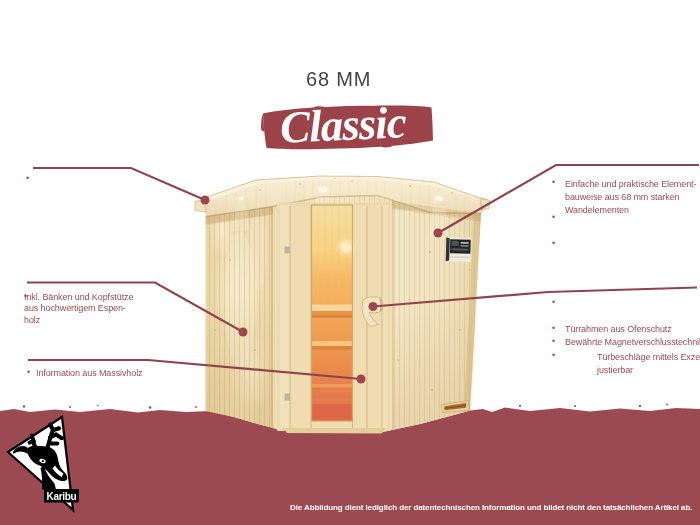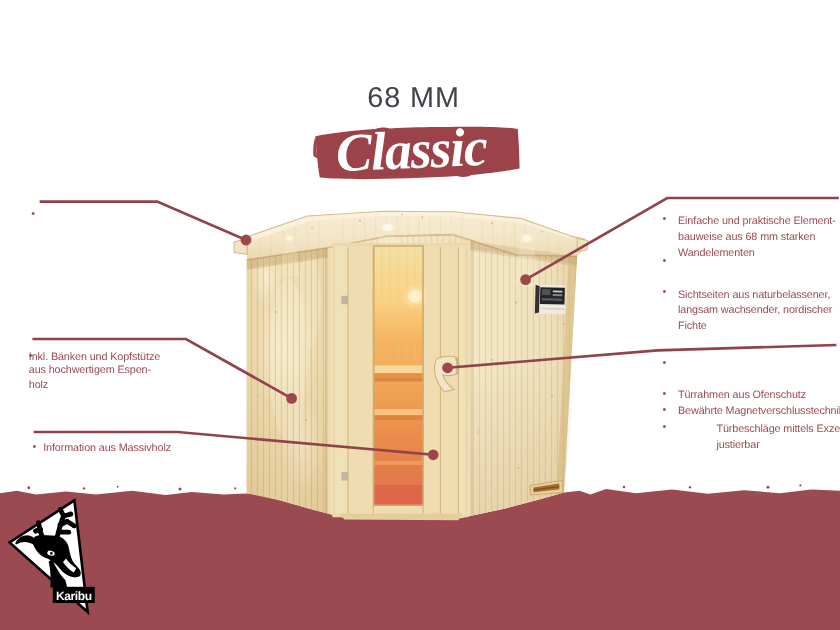--- a/index.html
+++ b/index.html
@@ -1,21 +1,21 @@
 <!DOCTYPE html>
 <html><head>
 <meta charset="utf-8">
 <style>
   html,body{margin:0;padding:0;background:#fff;}
   #page{position:relative;width:700px;height:525px;overflow:hidden;background:#fff;
         font-family:"Liberation Sans",sans-serif;}
   #art{position:absolute;left:0;top:0;}
   .txt{position:absolute;color:#9a4b52;font-size:9px;letter-spacing:-0.1px;white-space:nowrap;}
   .b{position:absolute;color:#9a4b52;font-size:9px;}
-  .title{position:absolute;color:#42424b;font-size:24px;letter-spacing:0.8px;}
+  .title{position:absolute;color:#42424b;font-size:20px;letter-spacing:0.8px;}
   .classic{position:absolute;color:#fff;font-family:"Liberation Serif",serif;
            font-style:italic;font-weight:bold;}
   .disc{position:absolute;color:#fff;font-size:8px;font-weight:bold;letter-spacing:-0.1px;}
 </style>
 </head>
 <body>
 <div id="page">
 <svg id="art" width="700" height="525" viewBox="0 0 700 525" xmlns="http://www.w3.org/2000/svg">
 <defs>
   <linearGradient id="gLeft" x1="0" y1="0" x2="1" y2="0">
@@ -332,23 +332,23 @@
 <div class="b" style="left:24px;top:291px;">•</div>
 <div class="txt" style="left:24px;top:292px;line-height:11.4px;">Inkl. Bänken und Kopfstütze<br>aus hochwertigem Espen-<br>holz</div>
 
 <div class="b" style="left:27px;top:367px;">•</div>
 <div class="txt" style="left:36px;top:368px;">Information aus Massivholz</div>
 
 <div class="b" style="left:552px;top:177px;">•</div>
 <div class="txt" style="left:565px;top:178px;line-height:12.9px;">Einfache und praktische Element-<br>bauweise aus 68 mm starken<br>Wandelementen</div>
 <div class="b" style="left:552px;top:212px;">•</div>
 <div class="b" style="left:552px;top:238px;">•</div>
-<div class="txt" style="left:565px;top:239px;line-height:12.9px;">Sichtseiten aus naturbelassener,<br>langsam wachsender, nordischer<br>Fichte</div>
 
 <div class="b" style="left:552px;top:297px;">•</div>
 <div class="b" style="left:552px;top:323px;">•</div>
 <div class="txt" style="left:565px;top:324px;">Türrahmen aus Ofenschutz</div>
 <div class="b" style="left:552px;top:336px;">•</div>
 <div class="txt" style="left:565px;top:337px;">Bewährte Magnetverschlusstechnik</div>
 <div class="b" style="left:552px;top:350px;">•</div>
 <div class="txt" style="left:565px;top:351px;line-height:12.9px;margin-left:32px;">Türbeschläge mittels Exzenter<br>justierbar</div>
 
+<div class="disc" style="left:290px;top:503px;">Die Abbildung dient lediglich der datentechnischen Information und bildet nicht den tatsächlichen Artikel ab.</div>
 </div>
 
 </body></html>

